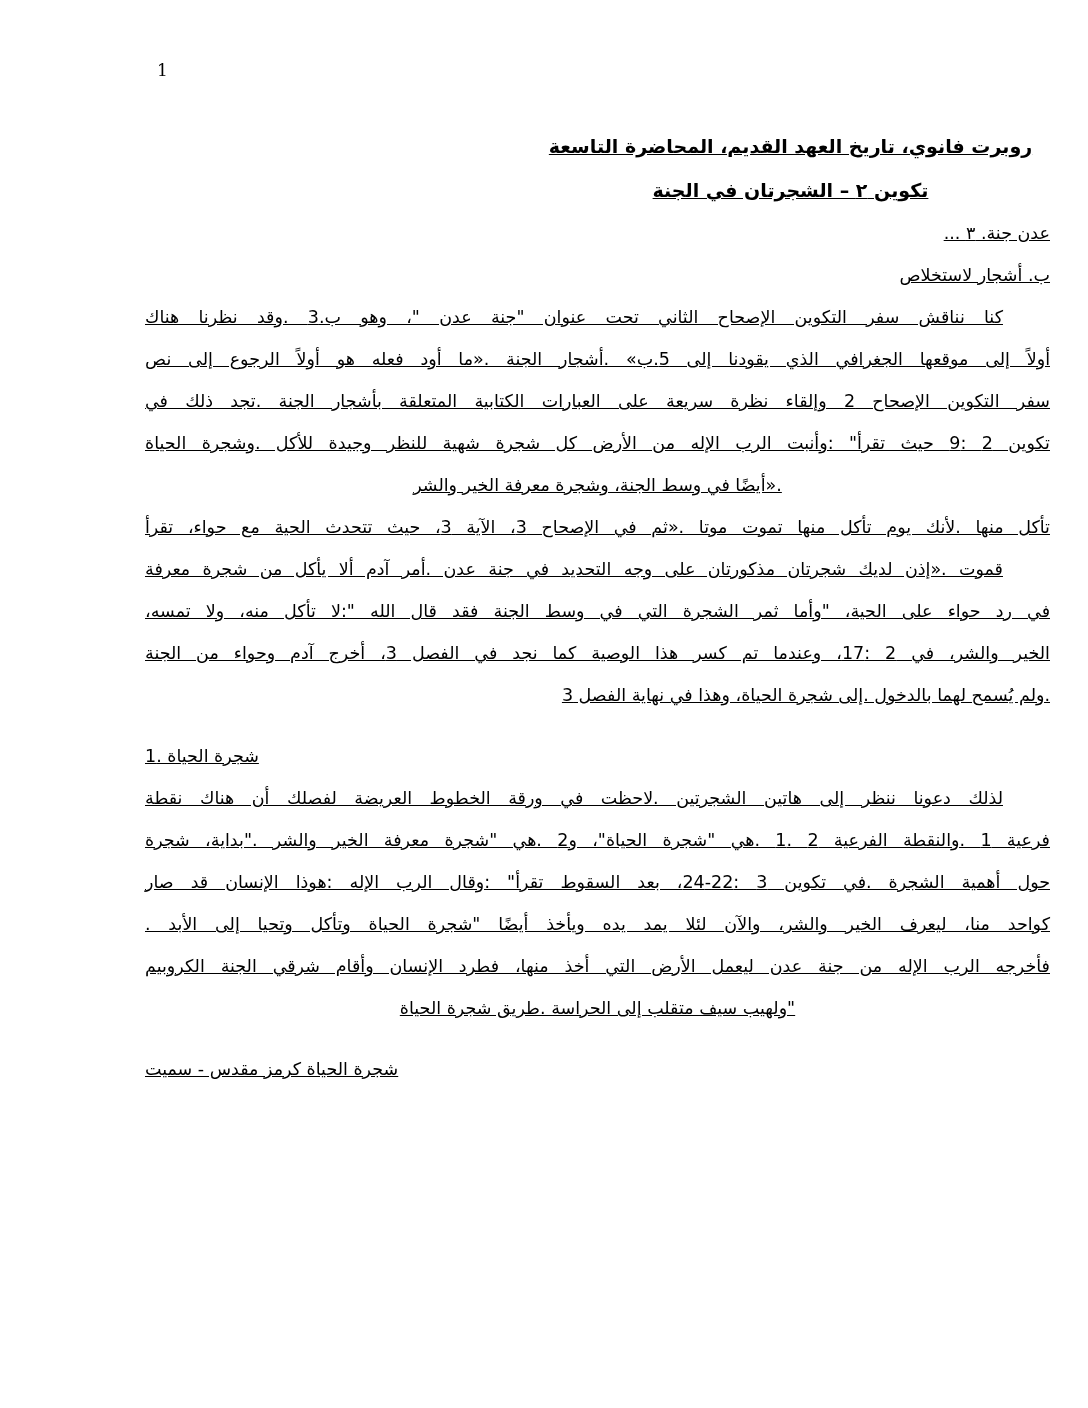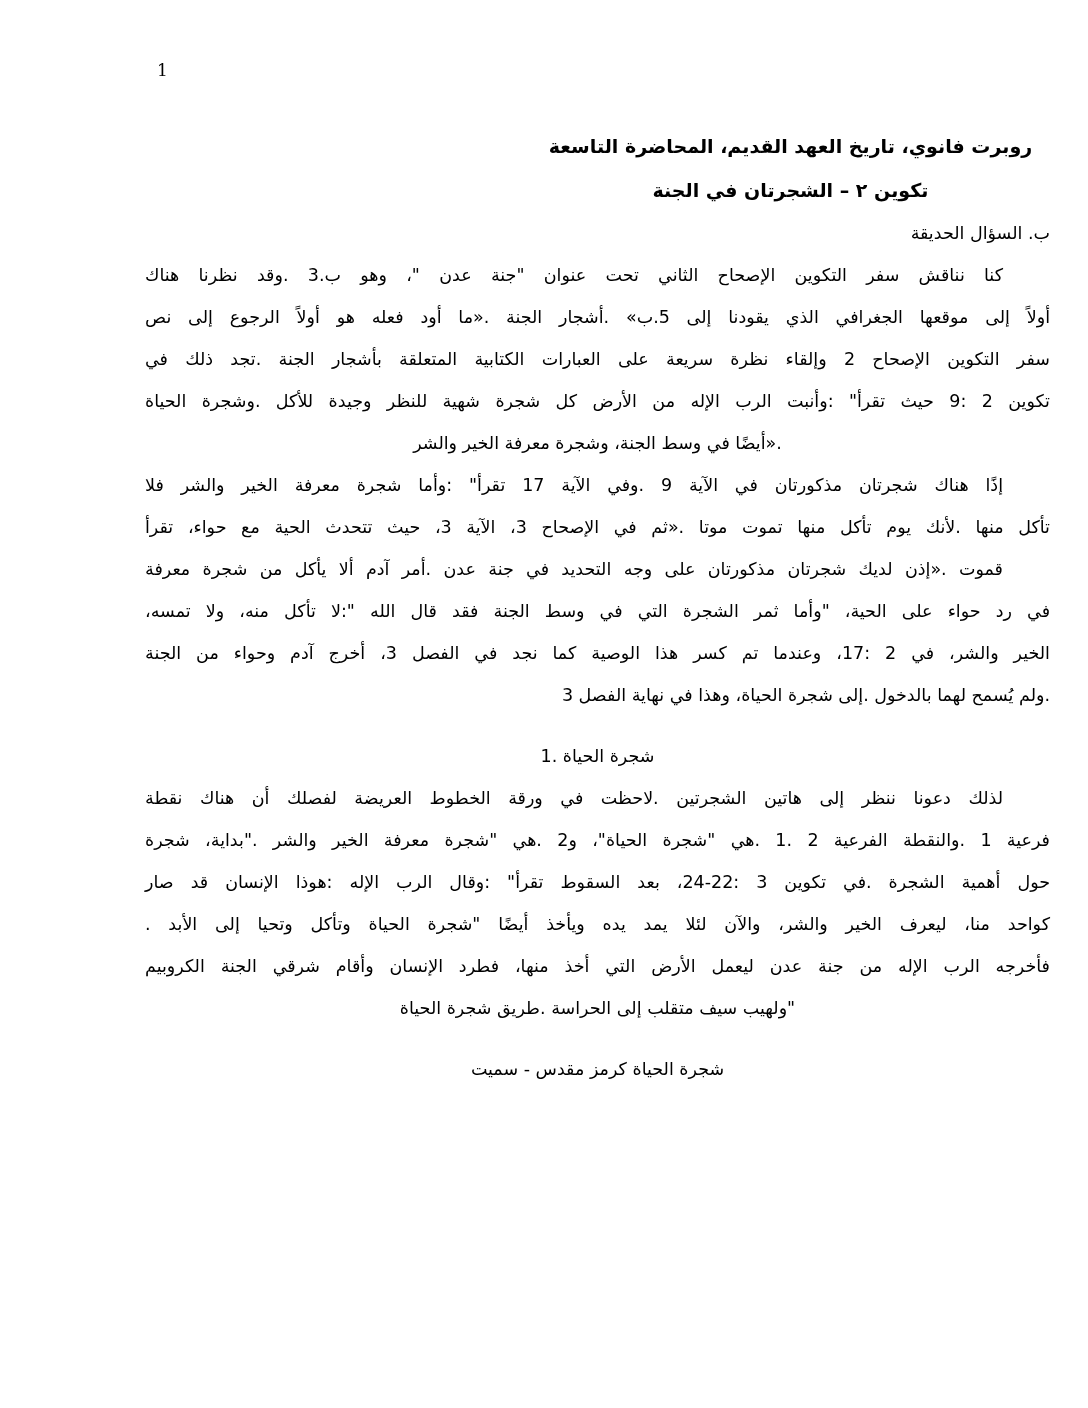--- a/index.html
+++ b/index.html
@@ -6,59 +6,59 @@
   body{
     width:1088px;height:1408px;background:#ffffff;position:relative;
     font-family:"DejaVu Sans",sans-serif;color:#000;
   }
   .page{position:absolute;inset:0;background:#ffffff;overflow:hidden;}
   .page-number{
     position:absolute;left:157px;top:60px;font-size:17px;
     font-family:"DejaVu Serif",serif;direction:ltr;
   }
   .content{
-    position:absolute;top:124px;left:145px;width:905px;direction:rtl;
+    position:absolute;top:124px;left:145px;width:905px;direction:rtl;text-decoration:underline;
   }
   .title-line{
     font-weight:bold;font-size:19px;line-height:44px;text-align:center;
     transform:translateX(193px);white-space:nowrap;
   }
   .outline-line{font-size:17.5px;line-height:42px;text-align:right;}
   .line{
     font-size:17.5px;line-height:42px;text-align:justify;text-align-last:justify;
   }
   .indent{padding-right:47px;}
   .last-center{text-align-last:center;}
   .last-right{text-align-last:right;}
-  .sec-heading{font-size:17.5px;line-height:42px;text-align:center;margin-top:19px;}
+  .sec-heading{font-size:17.5px;line-height:42px;text-align:left;margin-top:19px;}
 </style>
 </head>
 <body>
 
 <div class="page">
 
   <div class="page-number">1</div>
 
   <div class="content">
 
     <div class="title-line">روبرت فانوي، تاريخ العهد القديم، المحاضرة التاسعة</div>
     <div class="title-line">تكوين ٢ – الشجرتان في الجنة</div>
 
-    <div class="outline-line">ب. السؤال الحديقة</div>
+    <div class="outline-line">عدن جنة. ٣ ...</div>
+    <div class="outline-line">ب. أشجار لاستخلاص</div>
 
     <div>
       <div class="line indent">كنا نناقش سفر التكوين الإصحاح الثاني تحت عنوان "جنة عدن "، وهو ب.3 .وقد نظرنا هناك</div>
       <div class="line">أولاً إلى موقعها الجغرافي الذي يقودنا إلى 5.ب» .أشجار الجنة .«ما أود فعله هو أولاً الرجوع إلى نص</div>
       <div class="line">سفر التكوين الإصحاح 2 وإلقاء نظرة سريعة على العبارات الكتابية المتعلقة بأشجار الجنة .تجد ذلك في</div>
       <div class="line">تكوين 2 :9 حيث تقرأ" :وأنبت الرب الإله من الأرض كل شجرة شهية للنظر وجيدة للأكل .وشجرة الحياة</div>
       <div class="line last-center">.«أيضًا في وسط الجنة، وشجرة معرفة الخير والشر</div>
     </div>
 
     <div>
-      <div class="line indent">إذًا هناك شجرتان مذكورتان في الآية 9 .وفي الآية 17 تقرأ" :وأما شجرة معرفة الخير والشر فلا</div>
       <div class="line">تأكل منها .لأنك يوم تأكل منها تموت موتا .«ثم في الإصحاح 3، الآية 3، حيث تتحدث الحية مع حواء، تقرأ</div>
       <div class="line indent">قموت .«إذن لديك شجرتان مذكورتان على وجه التحديد في جنة عدن .أمر آدم ألا يأكل من شجرة معرفة</div>
       <div class="line">في رد حواء على الحية، "وأما ثمر الشجرة التي في وسط الجنة فقد قال الله ":لا تأكل منه، ولا تمسه،</div>
       <div class="line">الخير والشر، في 2 :17، وعندما تم كسر هذا الوصية كما نجد في الفصل 3، أخرج آدم وحواء من الجنة</div>
       <div class="line last-right">.ولم يُسمح لهما بالدخول .إلى شجرة الحياة، وهذا في نهاية الفصل 3</div>
     </div>
 
     <div class="sec-heading">شجرة الحياة .1</div>
 
     <div>

